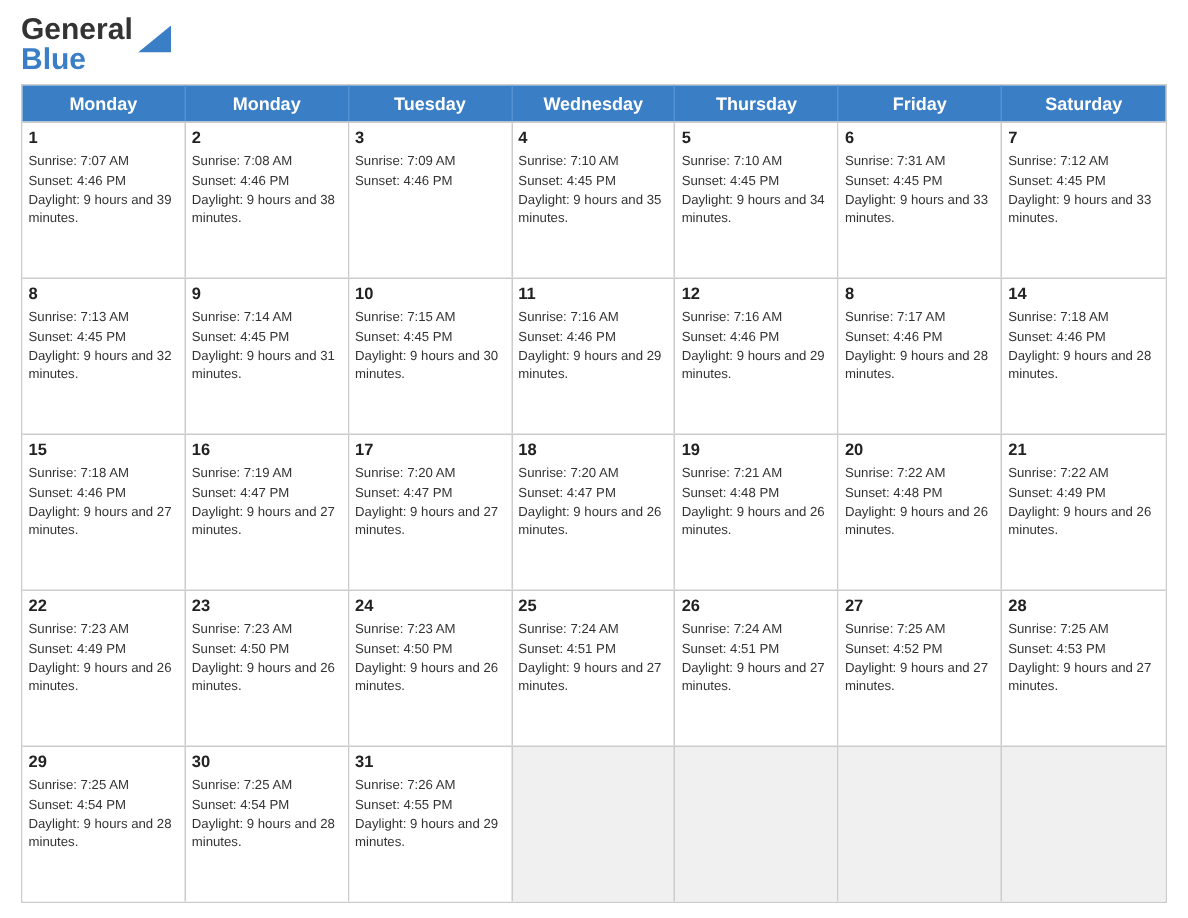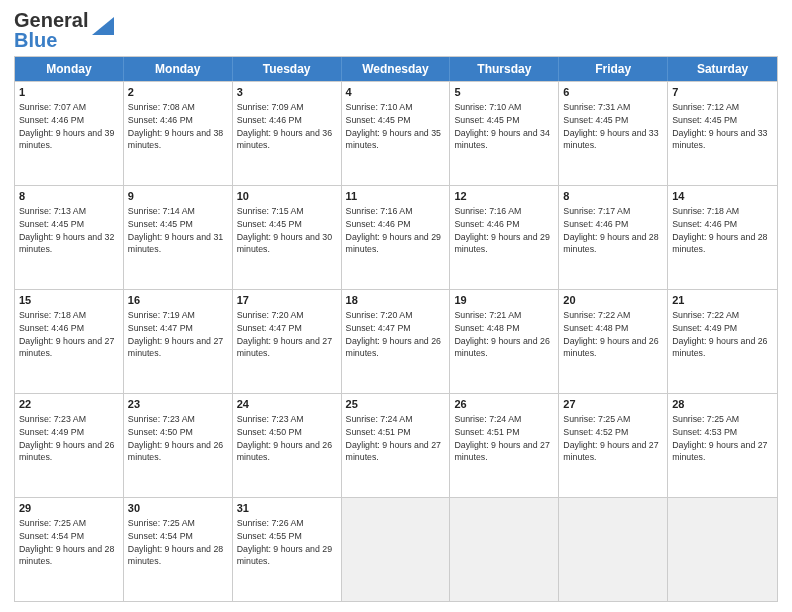--- a/index.html
+++ b/index.html
@@ -151,21 +151,20 @@
           <div class="cal-cell">
         <span class="day-num">2</span>
         <span class="cell-text">Sunrise: 7:08 AM</span><br>
         <span class="cell-text">Sunset: 4:46 PM</span><br>
         <span class="cell-text">Daylight: 9 hours and 38 minutes.</span>
       </div>
           <div class="cal-cell">
         <span class="day-num">3</span>
         <span class="cell-text">Sunrise: 7:09 AM</span><br>
         <span class="cell-text">Sunset: 4:46 PM</span><br>
-        <span class="cell-text">Daylight: 9 hours and 36 minutes.</span>
       </div>
           <div class="cal-cell">
         <span class="day-num">4</span>
         <span class="cell-text">Sunrise: 7:10 AM</span><br>
         <span class="cell-text">Sunset: 4:45 PM</span><br>
         <span class="cell-text">Daylight: 9 hours and 35 minutes.</span>
       </div>
           <div class="cal-cell">
         <span class="day-num">5</span>
         <span class="cell-text">Sunrise: 7:10 AM</span><br>

